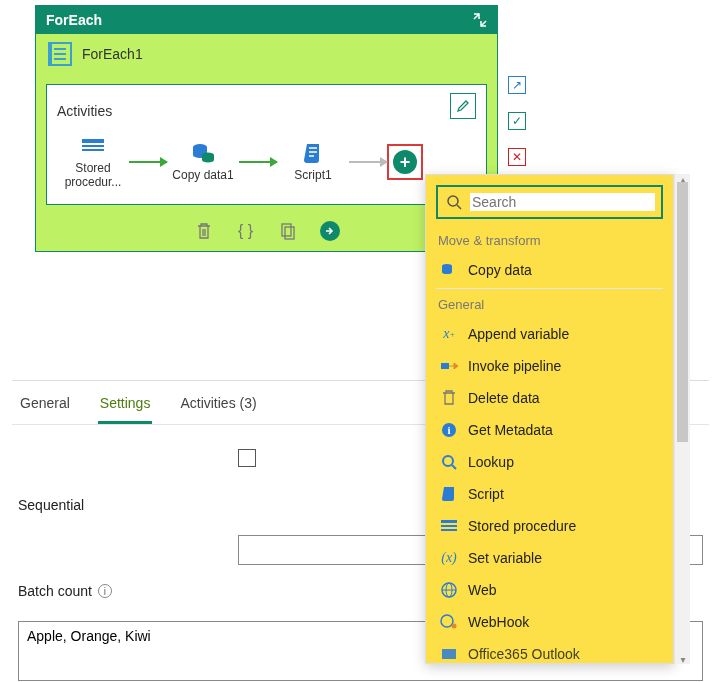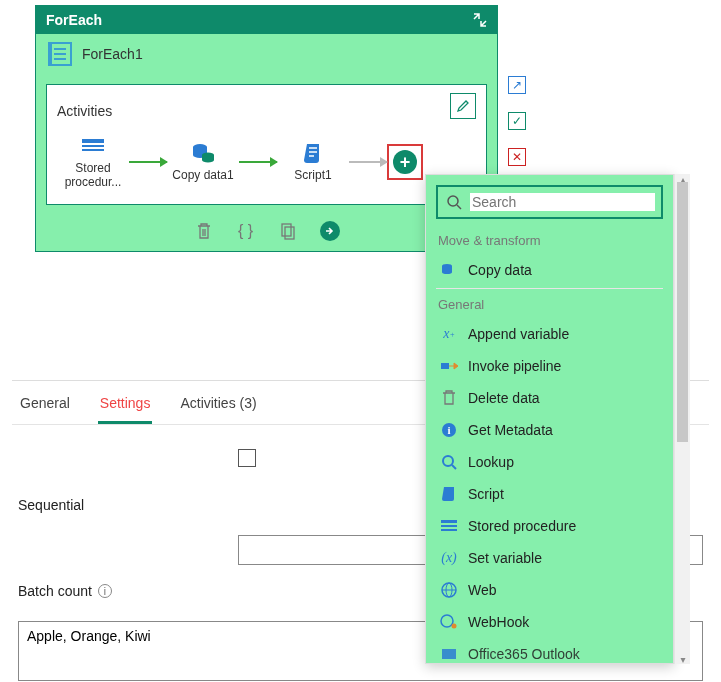--- a/index.html
+++ b/index.html
@@ -14,21 +14,21 @@
     position: relative;
     overflow: hidden;
   }
 
   
   .panel {
     position: absolute;
     left: 35px;
     top: 5px;
     width: 463px;
-    background: #86efac;
+    background: #bef264;
     border: 1px solid #0e8a6a;
   }
   .panel-header {
     background: #0e8a6a;
     color: #fff;
     padding: 6px 10px;
     display: flex;
     align-items: center;
     justify-content: space-between;
     font-size: 14px;
@@ -101,37 +101,37 @@
   .side-icons .sicon{ width:18px; height:18px; border:1px solid #888; display:flex; align-items:center; justify-content:center; font-size:12px; background:#fff;}
   .sicon.check{ color:#0e8a6a; border-color:#0e8a6a;}
   .sicon.x{ color:#c22; border-color:#c22;}
 
   
   .settings-area{
     position:absolute; left:12px; top:380px; width:697px; border-top:1px solid #ddd;
   }
   .tabs{ display:flex; gap:26px; padding:14px 6px 0 6px; border-bottom:1px solid #e4e4e4;}
   .tab{ padding:0 2px 10px 2px; color:#444; cursor:pointer; font-size:14px;}
-  .tab.active{ color:#ef4444; font-weight:400; border-bottom:3px solid #0e8a6a;}
+  .tab.active{ color:#4d7c0f; font-weight:400; border-bottom:3px solid #0e8a6a;}
   .form{ padding:24px 6px; display:flex; flex-direction:column; gap:22px;}
   .form-row{ display:flex; align-items:flex-start; gap:10px;}
   .form-row label{ width:210px; color:#222; display:flex; align-items:center; gap:6px;margin-top:48px;}
   .req{ color:#c22;}
   .info-circle{ width:14px; height:14px; border:1px solid #888; border-radius:50%; display:inline-flex; align-items:center; justify-content:center; font-size:10px; color:#666;}
   .chk{ width:18px; height:18px; border:1px solid #555;}
   .txt{ flex:1; height:30px; border:1px solid #888; padding:4px 8px; font-family:inherit; font-size:14px;}
   .txtarea{ flex:1; height:60px; border:1px solid #888; padding:6px 8px; font-family:inherit; font-size:14px; resize:none;}
 
   
   .popup-wrap{
     position:absolute; left:425px; top:174px; width:265px; height:490px;
     display:flex;
   }
   .popup{
-    flex:1; background:#86efac; border:1px solid #ddd; box-shadow:0 3px 12px rgba(0,0,0,.2);
+    flex:1; background:#fde047; border:1px solid #ddd; box-shadow:0 3px 12px rgba(0,0,0,.2);
     overflow:hidden; padding:10px 10px 0 10px;
   }
   .search-box{
     display:flex; align-items:center; gap:8px; border:2px solid #0e8a6a; height:34px; padding:0 8px; margin-bottom:8px;
   }
   .search-box input{ border:none; outline:none; flex:1; font-size:14px; font-family:inherit;}
   .section-label{ color:#777; font-size:13px; padding:6px 2px;}
   .menu-item{
     display:flex; align-items:center; gap:10px; padding:7px 4px; cursor:pointer; color:#222;
   }

